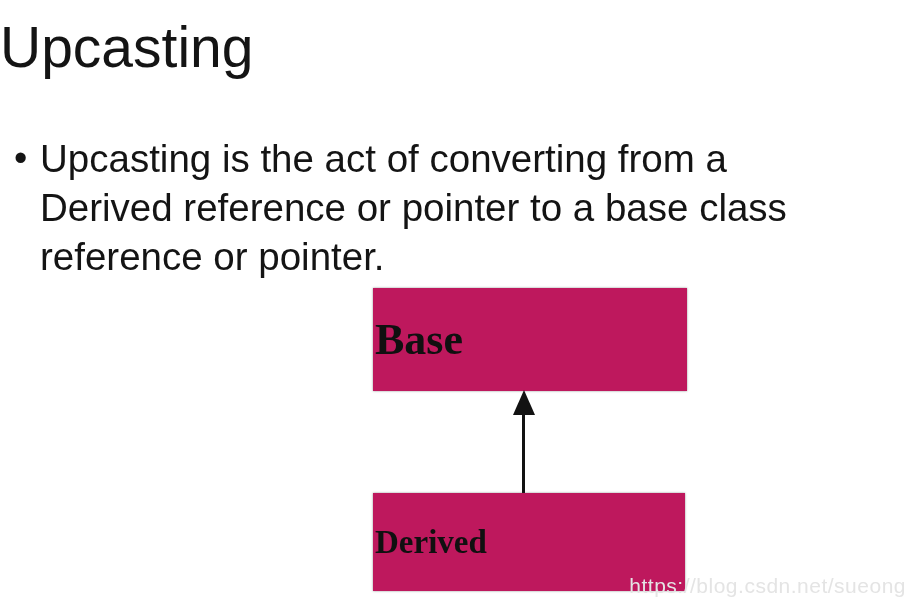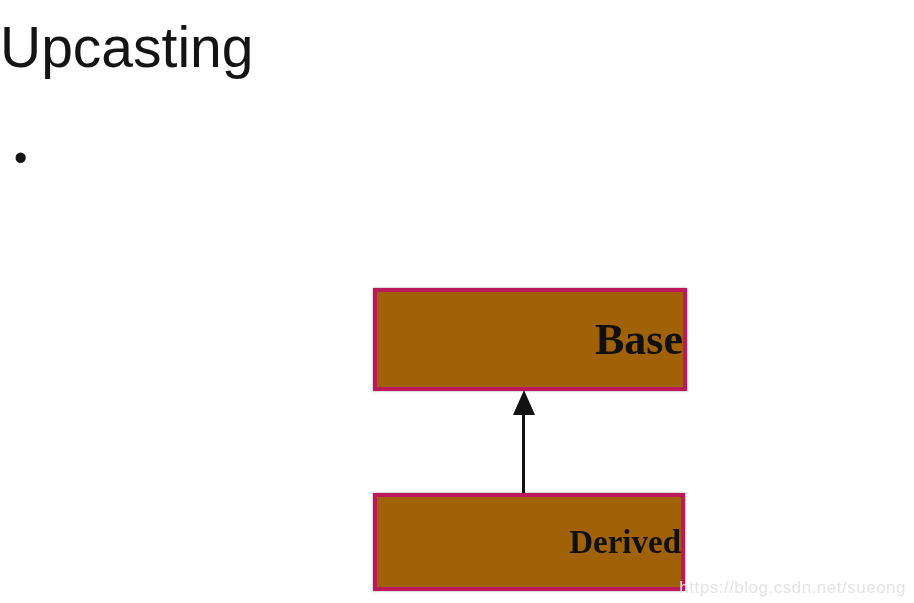--- a/index.html
+++ b/index.html
@@ -48,26 +48,26 @@
   }
   .bullet-lines {
     font-size: 38.5px;
     line-height: 49px;
     color: #141414;
   }
 
   
   .diagram-box {
     position: absolute;
-    background: #a16207;
-    border: 4px solid #be185d;
+    background: #be185d;
+    border: 2px solid #be185d;
     box-sizing: border-box;
     display: flex;
     align-items: center;
-    justify-content: flex-end;
+    justify-content: flex-start;
     font-family: "Liberation Serif", serif;
     font-weight: 700;
     color: #101010;
     box-shadow: 0 0 2px rgba(60,60,60,0.55);
   }
   .box-base {
     left: 373px;
     top: 288px;
     width: 314px;
     height: 103px;
@@ -142,35 +142,40 @@
     color: #c3c3c3;
     letter-spacing: 2px;
     white-space: nowrap;
   }
 
   
   .wm-bottom {
     position: absolute;
     right: 8px;
     bottom: 5px;
-    font-size: 17px;
+    font-size: 21px;
     color: #e4e4e4;
     letter-spacing: 0.5px;
     white-space: nowrap;
   }
 </style>
 </head>
 <body>
 
 <div id="slide">
 
   <div class="title">Upcasting</div>
 
   <div class="bullet-block">
     <span class="bullet-marker">•</span>
+    <div class="bullet-lines">
+      <div>Upcasting is the act of converting from a</div>
+      <div>Derived reference or pointer to a base class</div>
+      <div>reference or pointer.</div>
+    </div>
   </div>
 
   <div class="diagram-box box-base">
     <span>Base</span>
   </div>
 
   <div class="arrow-head"></div>
   <div class="arrow-shaft"></div>
 
   <div class="diagram-box box-derived">

